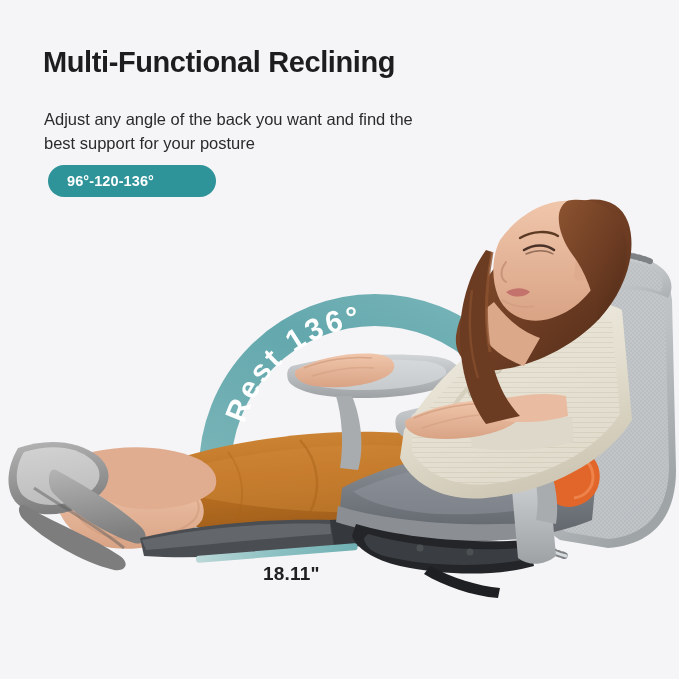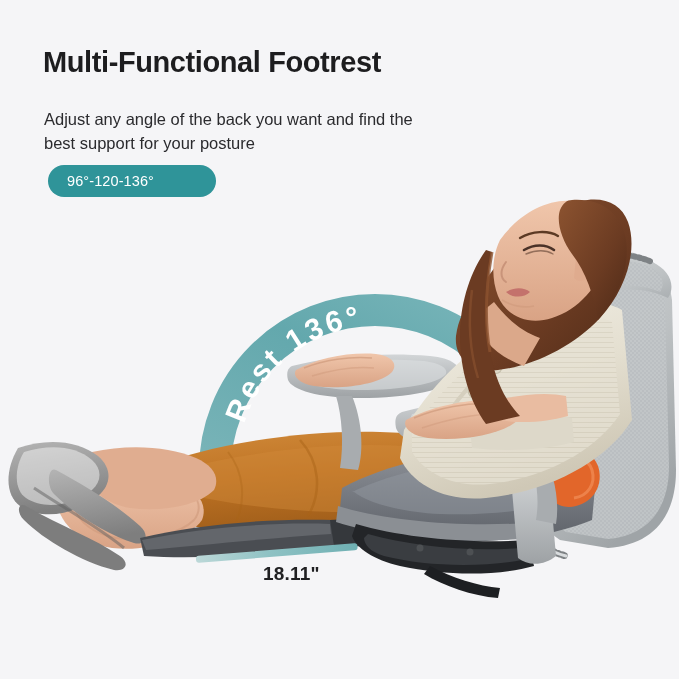--- a/index.html
+++ b/index.html
@@ -50,21 +50,21 @@
     position: absolute;
     left: 48px;
     height: 29px;
     display: flex;
     align-items: center;
     padding: 16px 19px;
     border-radius: 16px;
     background: #2f9499;
     color: #ffffff;
     font-size: 14.5px;
-    font-weight: 400;
+    font-weight: 700;
     letter-spacing: 0.1px;
     white-space: nowrap;
     box-sizing: border-box;
     text-align: center;
   }
   #badge-angles { top: 165px; min-width: 168px; }
   #badge-footrest { top: 205px; min-width: 168px; }
 
   
   .photo {
@@ -373,18 +373,18 @@
       </defs>
       <text>
         <textPath href="#restTextPath" startOffset="28%" text-anchor="middle">Rest 136°</textPath>
       </text>
     </svg>
 
     <div class="measure-line"></div>
     <div class="measure-label">18.11"</div>
   </div>
 
-  <div class="headline">Multi-Functional Footrest</div>
+  <div class="headline">Multi-Functional Reclining</div>
   <div class="subtitle">Adjust any angle of the back you want and find the best support for your posture</div>
 
   <div class="badge" id="badge-angles">96°-120-136°</div>
 
 </div>
 
 </body></html>

